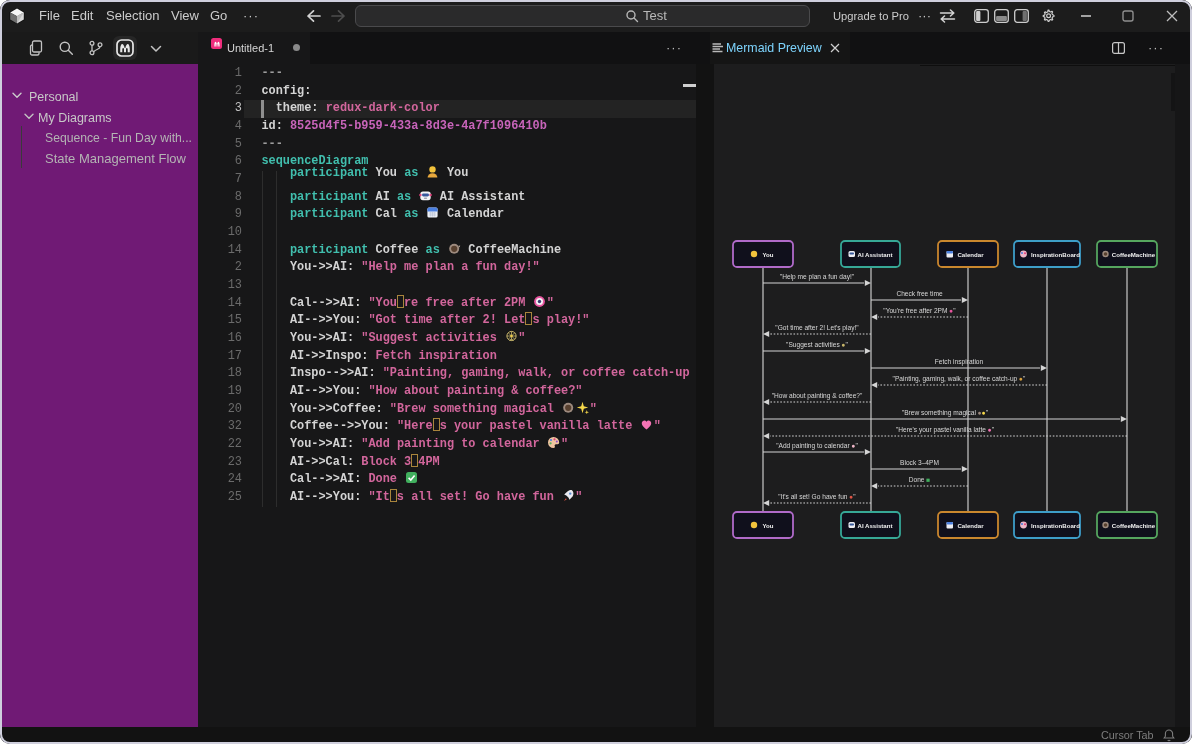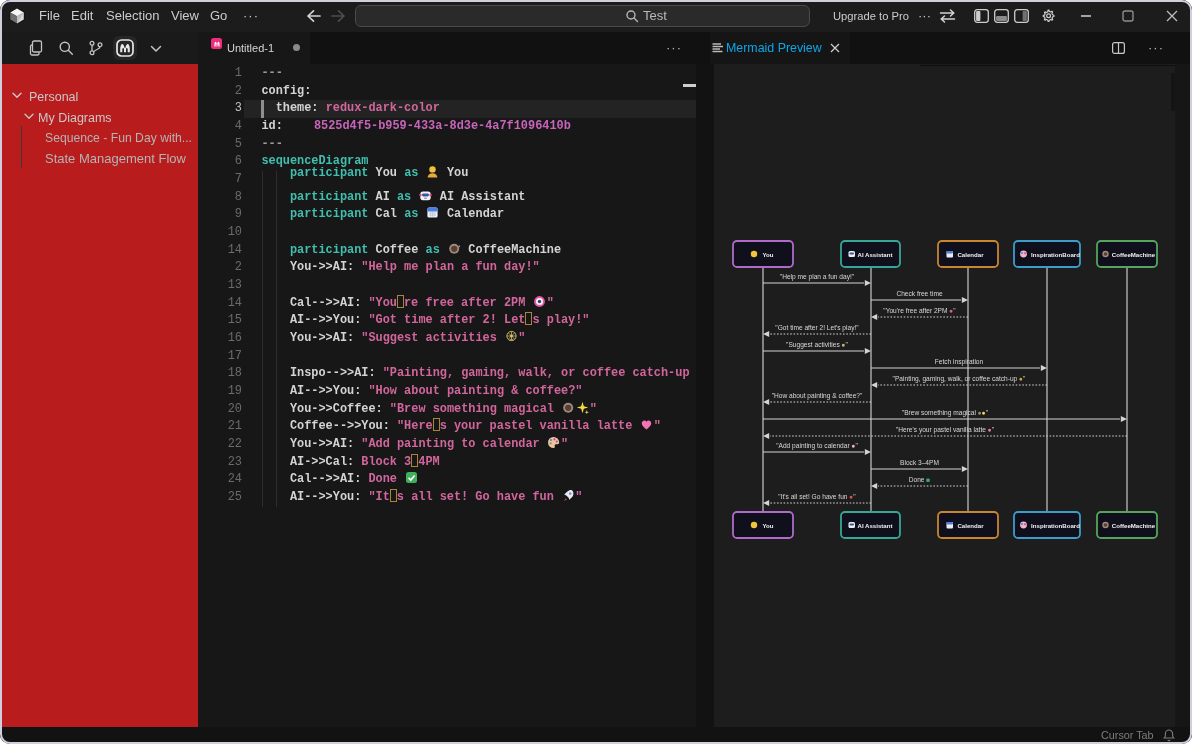--- a/index.html
+++ b/index.html
@@ -11,39 +11,39 @@
 }
 #borderoverlay {
   position:absolute; left:0; top:0; width:1192px; height:744px;
   border:2px solid #cfcfdd; border-radius:10px; pointer-events:none; z-index:99;
 }
 .abs { position:absolute; }
 
 #titlebar { position:absolute; left:0; top:0; width:100%; height:32px; background:#1c1c1c; }
 .menu { position:absolute; top:0; height:32px; line-height:32px; color:#cccccc; font-size:13px; }
 #sidetop { position:absolute; left:0; top:32px; width:198px; height:32px; background:#1a1a1a; }
-#sidebar { position:absolute; left:0; top:64px; width:198px; height:663px; background:#b91c1c; }
+#sidebar { position:absolute; left:0; top:64px; width:198px; height:663px; background:#701a75; }
 #tabbar { position:absolute; left:198px; top:32px; width:512px; height:32px; background:#111112; }
 #tab1 { position:absolute; left:0px; top:0px; width:112px; height:32px; background:#171718; }
 #editor { position:absolute; left:198px; top:64px; width:498px; height:663px; background:#171718; }
 #strip { position:absolute; left:696px; top:64px; width:18px; height:663px; background:#121212; }
 #pvtabbar { position:absolute; left:710px; top:32px; width:482px; height:32px; background:#111112; }
 #preview { position:absolute; left:714px; top:64px; width:461px; height:663px; background:#1d1d1e; }
 #pvgutter { position:absolute; left:1175px; top:64px; width:15px; height:663px; background:#161617; }
 #statusbar { position:absolute; left:0; top:727px; width:100%; height:15px; background:#121212;padding-left:36px; }
 
 .codeline { position:absolute; left:0; height:17.67px; line-height:17.67px; white-space:pre;
   font-family:"Liberation Mono", monospace; font-size:11.9px; font-weight:bold; color:#d4d4d4; }
 .num { position:absolute; width:44px; text-align:right; height:17.67px; line-height:17.67px;
   font-family:"Liberation Mono", monospace; font-size:11.9px; color:#6b6b6b; }
 .t { color:#41bfae; } 
 .s { color:#d2669c; } 
 .g { color:#9d9d9d; } 
 .w { color:#d4d4d4; }
-.pv { color:#c864ba;margin-left:24px; } 
+.pv { color:#c864ba; } 
 .ubox { display:inline-block; width:7px; height:13px; border:1px solid #a9853c; vertical-align:-2px; }
 svg.e { width:13px; height:13px; margin:0 0.65px; vertical-align:-2px; }
 </style>
 </head>
 <body>
 <div id="win">
   <div id="titlebar">
 
     <svg class="abs" style="left:8px;top:7px" width="18" height="18" viewBox="0 0 18 18">
       <polygon points="9,1 16.5,5.2 16.5,13 9,17 1.5,13 1.5,5.2" fill="#0c0c0c"></polygon>
@@ -145,21 +145,21 @@
       <div class="abs" style="left:29px;top:6px;height:20px;line-height:20px;color:#d6d6d6;font-size:11px;">Untitled-1</div>
       <div class="abs" style="left:95px;top:12px;width:7px;height:7px;border-radius:50%;background:#8a8a8a;"></div>
     </div>
     <div class="abs" style="left:468px;top:0;height:32px;line-height:32px;color:#bdbdbd;font-size:13px;letter-spacing:1px;">···</div>
   </div>
   <div id="pvtabbar">
     <div class="abs" style="left:0px;top:0px;width:140px;height:32px;background:#151515;"></div>
     <svg class="abs" style="left:2px;top:11px" width="12" height="11" viewBox="0 0 12 11">
       <path d="M0.5 1 H9 M0.5 3.5 H11 M0.5 6 H8 M0.5 8.5 H10.5" stroke="#b9b9b9" stroke-width="1.3"></path>
     </svg>
-    <div class="abs" style="left:16px;top:6px;height:20px;line-height:20px;color:#0ea5e9;font-size:12.4px;">Mermaid Preview</div>
+    <div class="abs" style="left:16px;top:6px;height:20px;line-height:20px;color:#7dd3fc;font-size:12.4px;">Mermaid Preview</div>
     <svg class="abs" style="left:120px;top:11px" width="10" height="10" viewBox="0 0 10 10">
         <path d="M1 1 L9 9 M9 1 L1 9" stroke="#cfcfcf" stroke-width="1.2"></path>
       </svg>
     <svg class="abs" style="left:402px;top:10px" width="13" height="12" viewBox="0 0 13 12">
       <rect x="0.6" y="0.6" width="11.8" height="10.8" rx="2" stroke="#c6c6c6" stroke-width="1.2" fill="none"></rect>
       <path d="M6.5 1 V11" stroke="#c6c6c6" stroke-width="1.2"></path>
     </svg>
     <div class="abs" style="left:438px;top:0;height:32px;line-height:32px;color:#bdbdbd;font-size:13px;letter-spacing:1px;">···</div>
   </div>
   <div id="sidebar">
@@ -194,21 +194,21 @@
     <div class="num" style="top:177.7px">14</div>
     <div class="num" style="top:195.4px">2</div>
     <div class="num" style="top:213px">13</div>
     <div class="num" style="top:230.7px">14</div>
     <div class="num" style="top:248.4px">15</div>
     <div class="num" style="top:266.1px">16</div>
     <div class="num" style="top:283.7px">17</div>
     <div class="num" style="top:301.4px">18</div>
     <div class="num" style="top:319.1px">19</div>
     <div class="num" style="top:336.7px">20</div>
-    <div class="num" style="top:354.4px">21</div>
+    <div class="num" style="top:354.4px">32</div>
     <div class="num" style="top:372.1px">22</div>
     <div class="num" style="top:389.7px">23</div>
     <div class="num" style="top:407.4px">24</div>
     <div class="num" style="top:425.1px">25</div>
     <div class="codeline" style="left:63.4px;top:1px"><span class="g">---</span></div>
     <div class="codeline" style="left:63.4px;top:18.7px"><span class="w">config:</span></div>
     <div class="codeline" style="left:63.4px;top:36.3px"><span class="w">  theme: </span><span class="s">redux-dark-color</span></div>
     <div class="codeline" style="left:63.4px;top:54px"><span class="w">id: </span><span class="pv">8525d4f5-b959-433a-8d3e-4a7f1096410b</span></div>
     <div class="codeline" style="left:63.4px;top:71.7px"><span class="g">---</span></div>
     <div class="codeline" style="left:63.4px;top:89.4px"><span class="t">sequenceDiagram</span></div>
@@ -238,20 +238,21 @@
           <circle cx="6.5" cy="6.5" r="5.4" fill="#e8559f"></circle>
           <circle cx="6.5" cy="6.5" r="3.5" fill="#f3f3f6"></circle>
           <circle cx="6.5" cy="6.5" r="1.7" fill="#383b72"></circle>
         </svg><span class="s">"</span></div>
     <div class="codeline" style="left:63.4px;top:248.4px"><span class="w">    AI--&gt;&gt;You: </span><span class="s">"Got time after 2! Let</span><span class="ubox"></span><span class="s">s play!"</span></div>
     <div class="codeline" style="left:63.4px;top:266.1px"><span class="w">    You-&gt;&gt;AI: </span><span class="s">"Suggest activities </span><svg class="e" viewBox="0 0 13 13">
           <circle cx="6.5" cy="6" r="4.6" stroke="#c8b66b" stroke-width="1" fill="none"></circle>
           <path d="M6.5 1.4 v9.2 M1.9 6 h9.2 M3.3 2.8 l6.4 6.4 M9.7 2.8 l-6.4 6.4 M4.5 10.6 l2 -2 l2 2" stroke="#c8b66b" stroke-width="0.8" fill="none"></path>
           <circle cx="6.5" cy="6" r="1.3" fill="#e8c84c"></circle>
         </svg><span class="s">"</span></div>
+    <div class="codeline" style="left:63.4px;top:283.7px"><span class="w">    AI-&gt;&gt;Inspo: </span><span class="s">Fetch inspiration</span></div>
     <div class="codeline" style="left:63.4px;top:301.4px"><span class="w">    Inspo--&gt;&gt;AI: </span><span class="s">"Painting, gaming, walk, or coffee catch-up </span></div>
     <div class="codeline" style="left:63.4px;top:319.1px"><span class="w">    AI--&gt;&gt;You: </span><span class="s">"How about painting &amp; coffee?"</span></div>
     <div class="codeline" style="left:63.4px;top:336.7px"><span class="w">    You-&gt;&gt;Coffee: </span><span class="s">"Brew something magical </span><svg class="e" viewBox="0 0 13 13">
           <circle cx="6.2" cy="6.8" r="5" fill="#9d8a7e"></circle>
           <circle cx="6.2" cy="6.8" r="3.1" fill="#58402f"></circle>
         </svg><svg class="e" viewBox="0 0 13 13">
           <path d="M6.5 0.8 L7.8 5.2 L12.2 6.5 L7.8 7.8 L6.5 12.2 L5.2 7.8 L0.8 6.5 L5.2 5.2 Z" fill="#f6d84b"></path>
           <path d="M10.8 9 l0.5 1.7 l1.7 0.5 l-1.7 0.5 l-0.5 1.7 l-0.5 -1.7 l-1.7 -0.5 l1.7 -0.5 Z" fill="#f6d84b"></path>
         </svg><span class="s">"</span></div>
     <div class="codeline" style="left:63.4px;top:354.4px"><span class="w">    Coffee--&gt;&gt;You: </span><span class="s">"Here</span><span class="ubox"></span><span class="s">s your pastel vanilla latte </span><svg class="e" viewBox="0 0 13 13">

